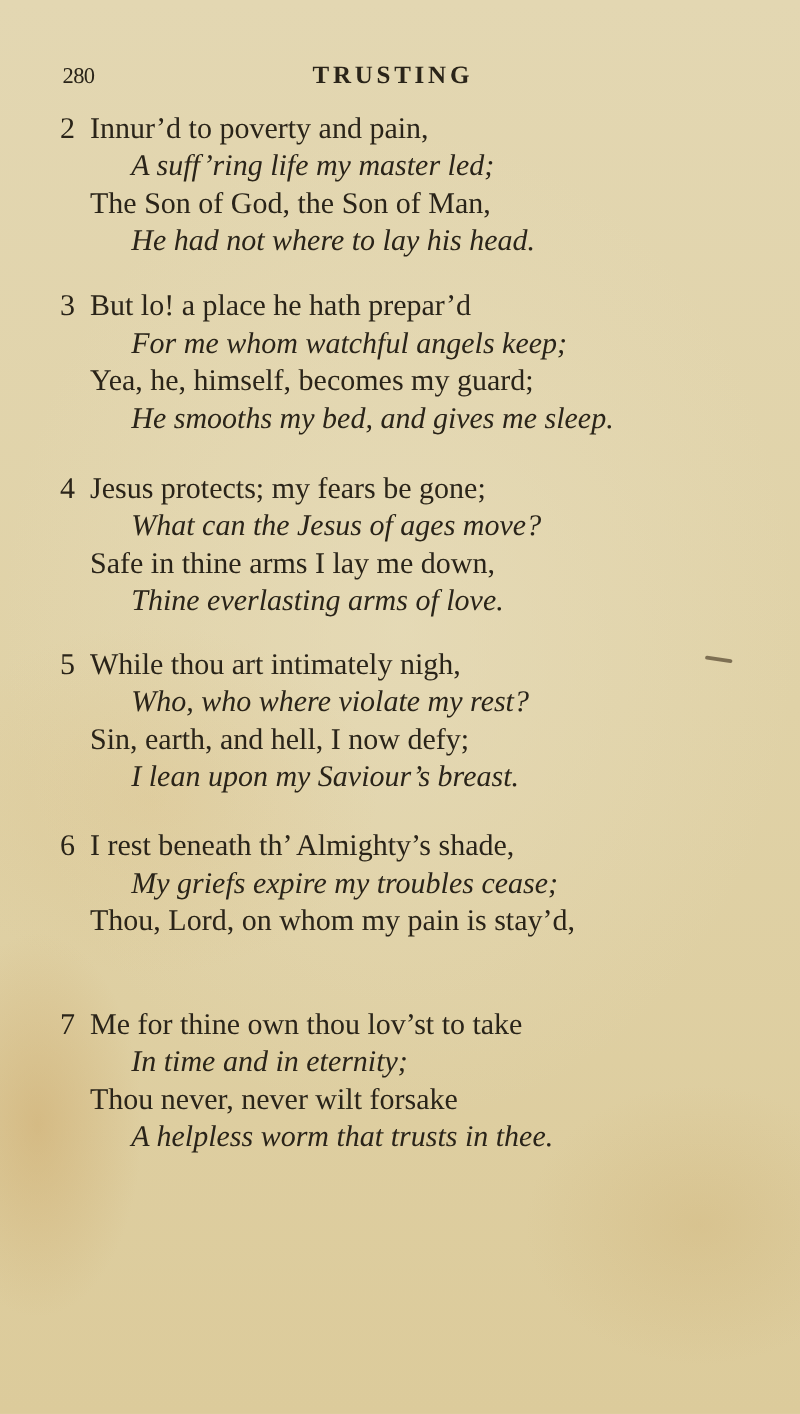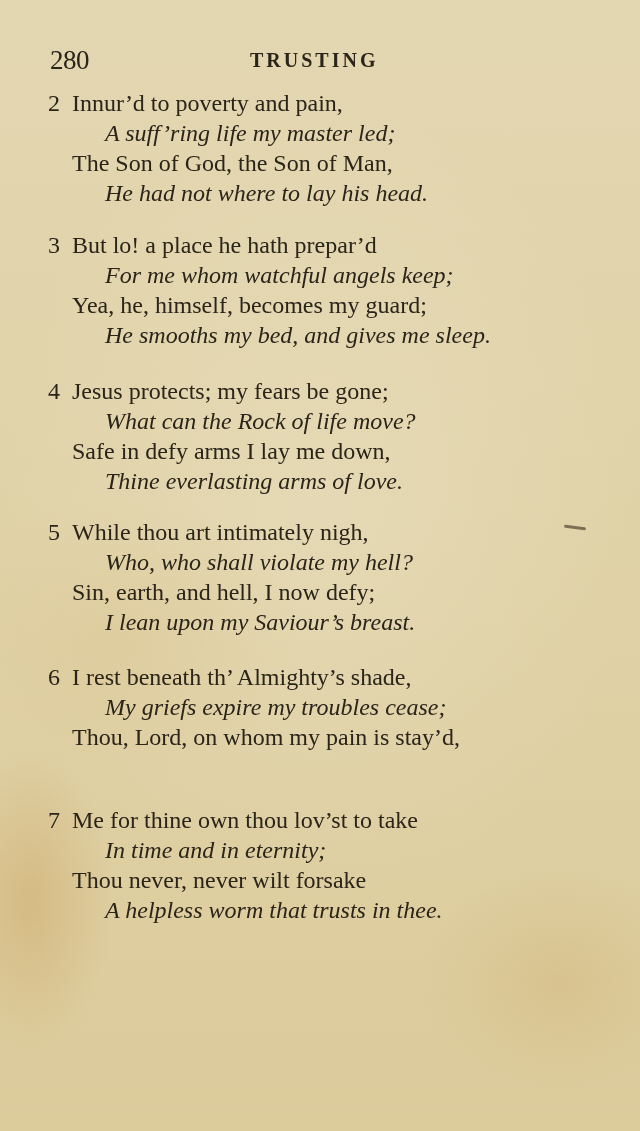--- a/index.html
+++ b/index.html
@@ -16,21 +16,21 @@
         radial-gradient(ellipse 400px 500px at 320px 500px, rgba(232,222,190,0.6), rgba(232,222,190,0) 80%),
         linear-gradient(180deg, #e3d7b2 0%, #e0d2a7 50%, #dccb9b 100%);
       font-family: "DejaVu Serif", "Liberation Serif", serif;
       color: #2a2419;
     }
     .page-header {
       position: absolute; top: 40px; left: 50px; width: 560px; height: 40px;
     }
     .page-number {
       position: absolute; left: 0; top: 0;
-      font-size: 27px; line-height: 40px; letter-spacing: -0.5px;
+      font-size: 18px; line-height: 40px; letter-spacing: -0.5px;
       font-family: "Liberation Serif", serif;
     }
     .running-title {
       position: absolute; left: 200px; top: 0;
       font-size: 20px; line-height: 40px; letter-spacing: 3px;
       font-weight: bold;
       font-family: "Liberation Serif", serif;
     }
     .verse {
       position: absolute; left: 48px; width: 560px;
@@ -80,31 +80,31 @@
     <div class="line l-even"><span>For me whom watchful angels keep;</span></div>
     <div class="line l-odd-cont"><span>Yea, he, himself, becomes my guard;</span></div>
     <div class="line l-even"><span>He smooths my bed, and gives me sleep.</span></div>
   </div>
 
   <div class="verse" style="top:376px;">
     <div class="line l-odd">
       <span class="vnum">4</span>
       <span>Jesus protects; my fears be gone;</span>
     </div>
-    <div class="line l-even"><span>What can the Rock of life move?</span></div>
-    <div class="line l-odd-cont"><span>Safe in defy arms I lay me down,</span></div>
+    <div class="line l-even"><span>What can the Jesus of ages move?</span></div>
+    <div class="line l-odd-cont"><span>Safe in thine arms I lay me down,</span></div>
     <div class="line l-even"><span>Thine everlasting arms of love.</span></div>
   </div>
 
   <div class="verse" style="top:517px;">
     <div class="line l-odd">
       <span class="vnum">5</span>
       <span>While thou art intimately nigh,</span>
     </div>
-    <div class="line l-even"><span>Who, who shall violate my hell?</span></div>
+    <div class="line l-even"><span>Who, who where violate my rest?</span></div>
     <div class="line l-odd-cont"><span>Sin, earth, and hell, I now defy;</span></div>
     <div class="line l-even"><span>I lean upon my Saviour’s breast.</span></div>
   </div>
 
   <div class="verse" style="top:662px;">
     <div class="line l-odd">
       <span class="vnum">6</span>
       <span>I rest beneath th’ Almighty’s shade,</span>
     </div>
     <div class="line l-even"><span>My griefs expire my troubles cease;</span></div>

